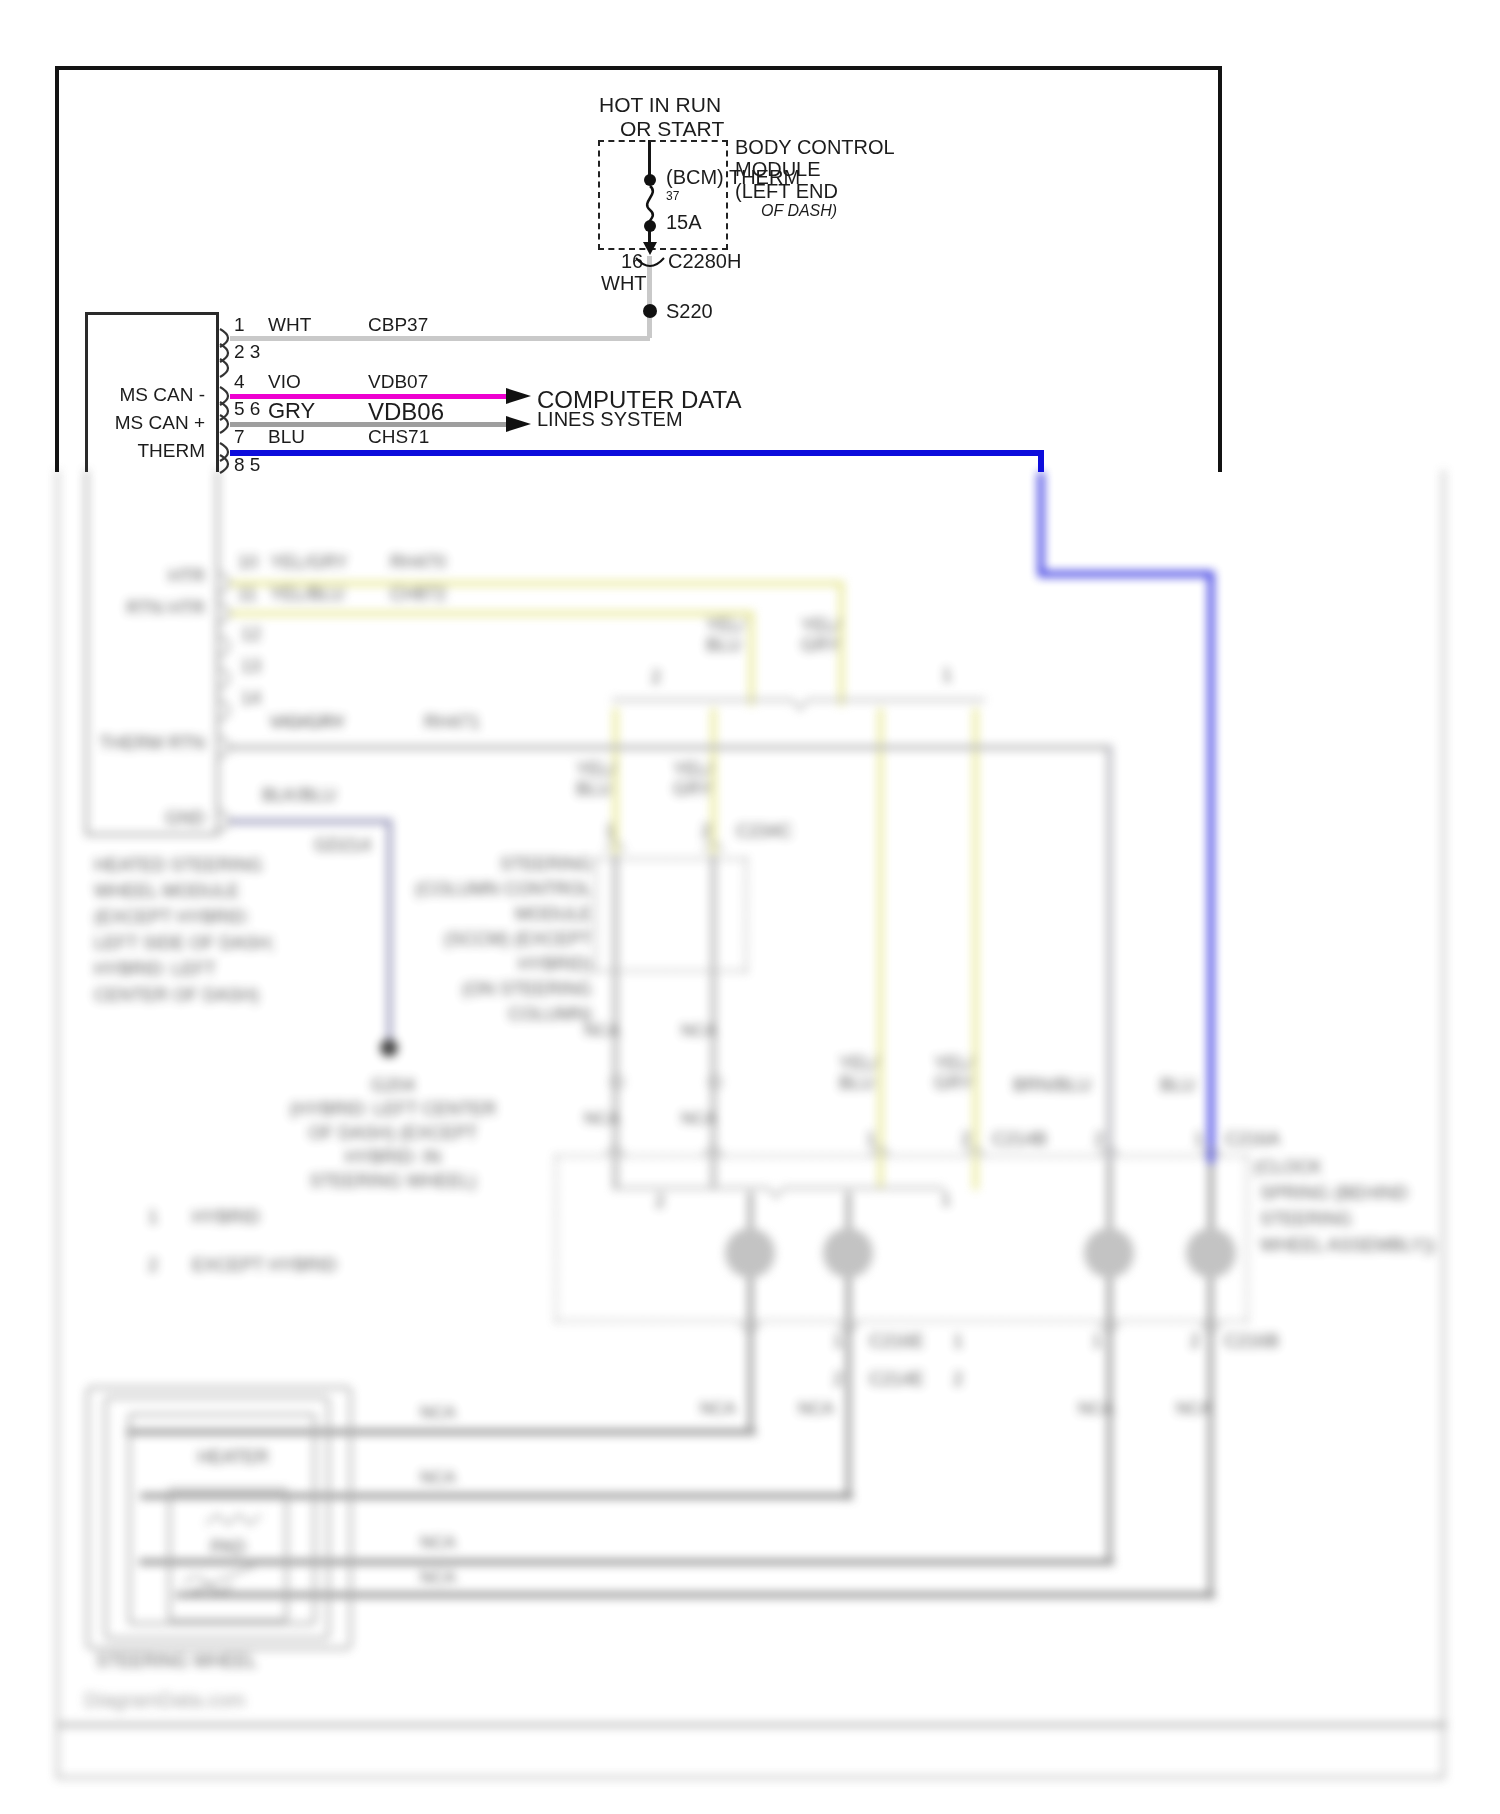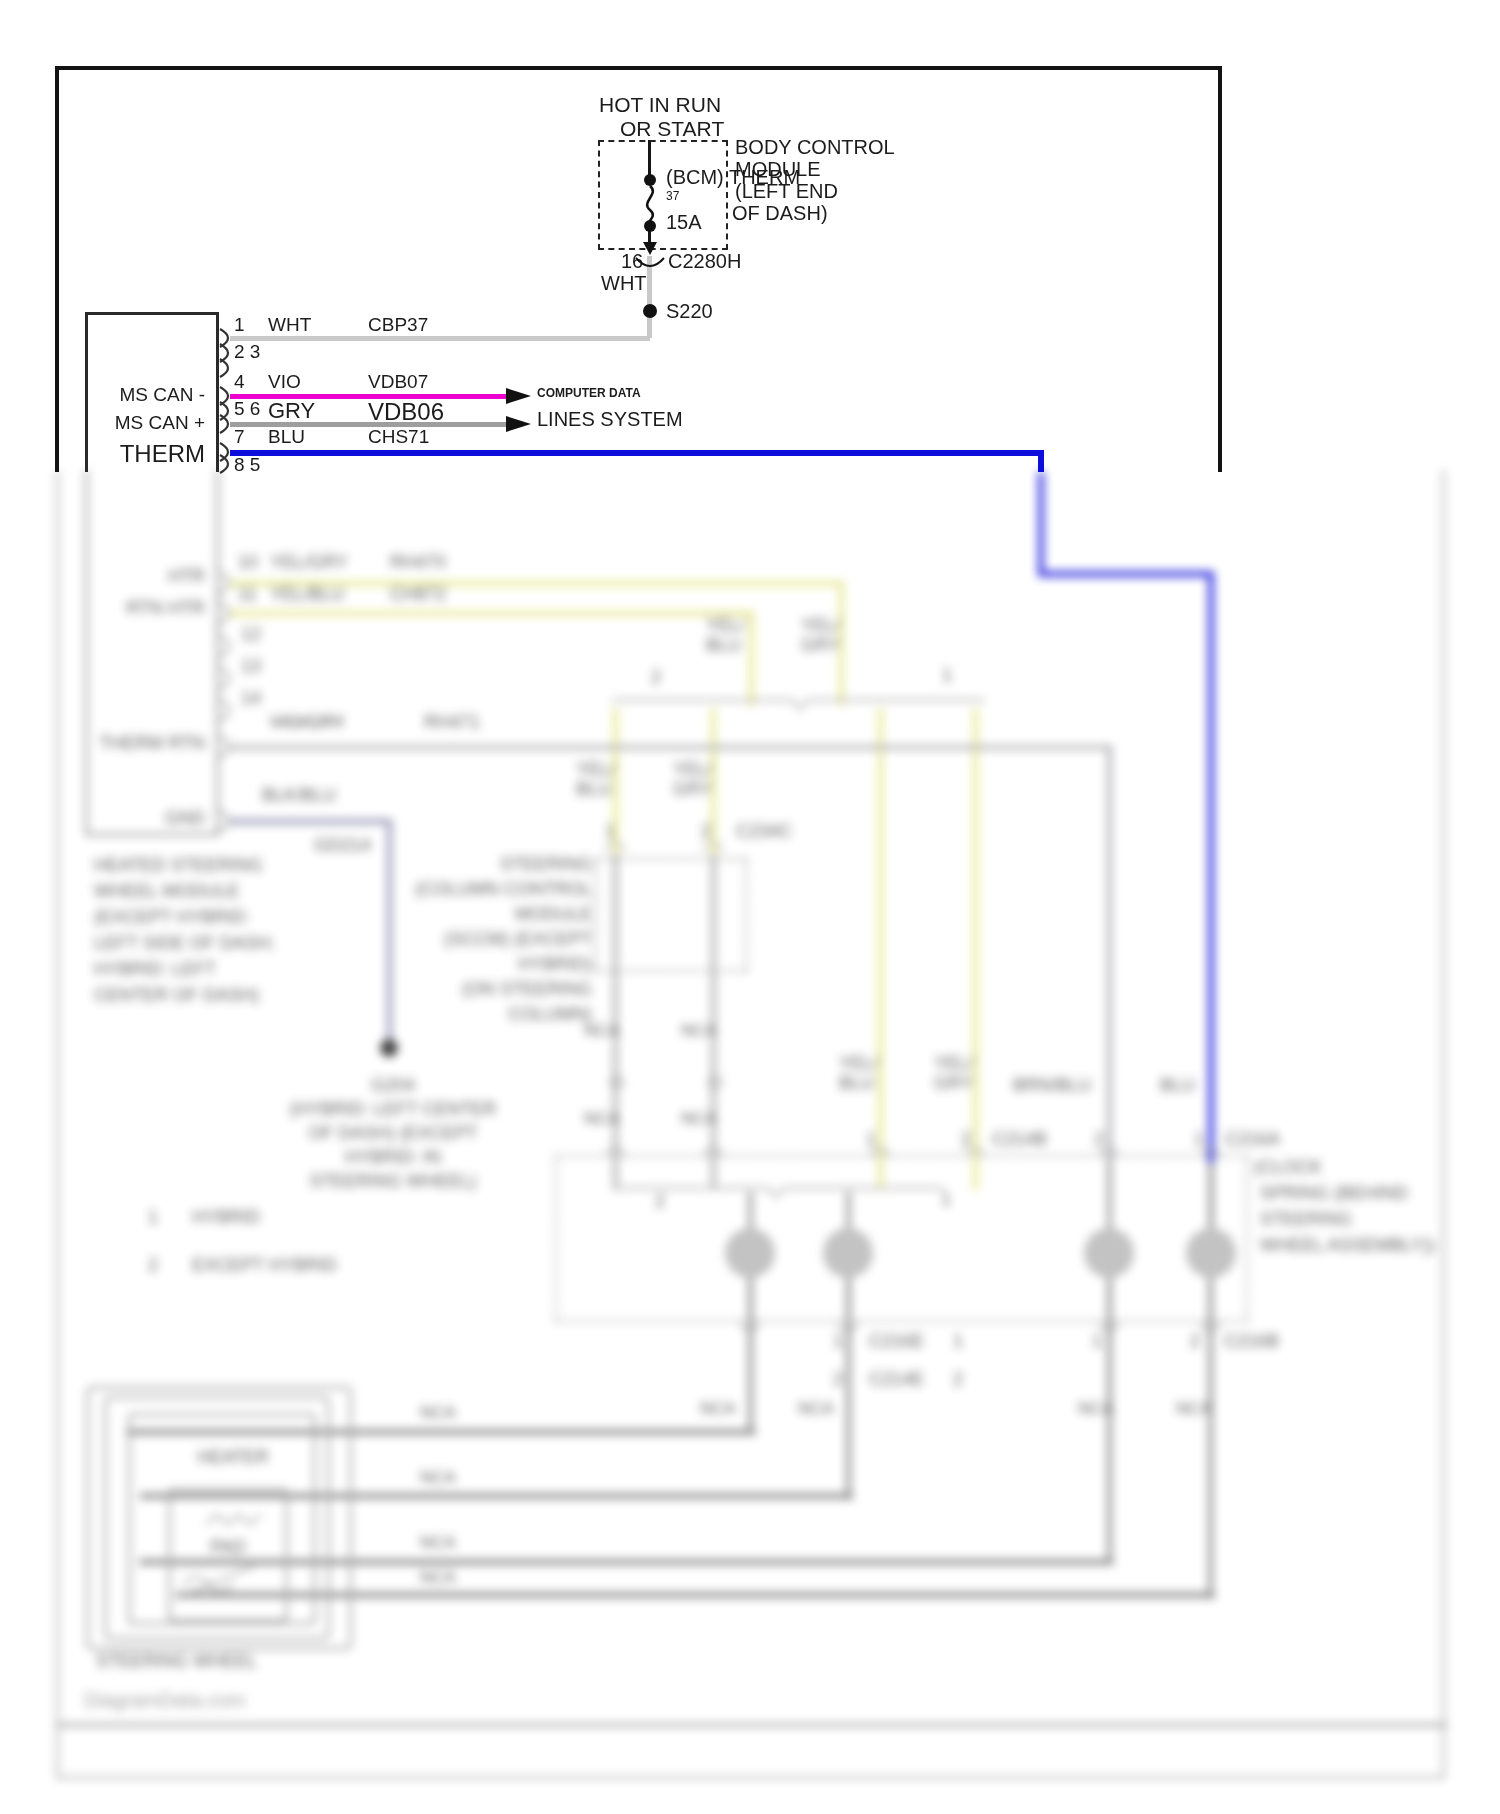--- a/index.html
+++ b/index.html
@@ -214,43 +214,43 @@
       <div class="wire" style="left: 1038px; top: 450px; width: 6px; height: 22px; background: rgb(13, 13, 220);"></div>
       <div class="box" style="left: 598px; top: 140px; width: 130px; height: 110px; border: 2px dashed rgb(34, 34, 34); border-radius: 0px;"></div>
       <span class="lbl" style="left: 599px; top: 94px; font-size: 21px;">HOT IN RUN</span>
       <span class="lbl" style="left: 620px; top: 118px; font-size: 21px;">OR START</span>
       <span class="lbl" style="left: 666px; top: 167px; font-size: 20px;">(BCM) THERM</span>
       <span class="lbl" style="left: 666px; top: 190px; font-size: 12px;">37</span>
       <span class="lbl" style="left: 666px; top: 212px; font-size: 20px;">15A</span>
       <span class="lbl" style="left: 735px; top: 137px; font-size: 20px;">BODY CONTROL</span>
       <span class="lbl" style="left: 735px; top: 159px; font-size: 20px;">MODULE</span>
       <span class="lbl" style="left: 735px; top: 181px; font-size: 20px;">(LEFT END</span>
-      <span class="lbl" style="left: 732px; top: 203px; font-size: 20px;">OF DASH)</span>
+      <span class="lbl" style="left: 761px; top: 203px; font-size: 16px; font-style: italic;">OF DASH)</span>
       <span class="lbl" style="left: 621px; top: 251px; font-size: 20px;">16</span>
       <span class="lbl" style="left: 668px; top: 251px; font-size: 20px;">C2280H</span>
       <span class="lbl" style="left: 601px; top: 273px; font-size: 20px;">WHT</span>
       <span class="lbl" style="left: 666px; top: 301px; font-size: 20px;">S220</span>
       <span class="lbl" style="left: 234px; top: 315px; font-size: 19px;">1</span>
       <span class="lbl" style="left: 268px; top: 315px; font-size: 19px;">WHT</span>
       <span class="lbl" style="left: 368px; top: 315px; font-size: 19px;">CBP37</span>
       <span class="lbl" style="left: 234px; top: 342px; font-size: 19px;">2 3</span>
       <span class="lbl" style="left: 234px; top: 372px; font-size: 19px;">4</span>
       <span class="lbl" style="left: 268px; top: 372px; font-size: 19px;">VIO</span>
       <span class="lbl" style="left: 368px; top: 372px; font-size: 19px;">VDB07</span>
       <span class="lbl" style="left: 234px; top: 399px; font-size: 19px;">5 6</span>
       <span class="lbl" style="left: 268px; top: 399px; font-size: 22px;">GRY</span>
       <span class="lbl" style="left: 368px; top: 399px; font-size: 24px;">VDB06</span>
       <span class="lbl" style="left: 234px; top: 427px; font-size: 19px;">7</span>
       <span class="lbl" style="left: 268px; top: 427px; font-size: 19px;">BLU</span>
       <span class="lbl" style="left: 368px; top: 427px; font-size: 19px;">CHS71</span>
       <span class="lbl" style="left: 234px; top: 455px; font-size: 19px;">8 5</span>
       <span class="lbl" style="left: 205px; top: 385px; font-size: 19px; transform: translateX(-100%);">MS CAN -</span>
       <span class="lbl" style="left: 205px; top: 413px; font-size: 19px; transform: translateX(-100%);">MS CAN +</span>
-      <span class="lbl" style="left: 205px; top: 441px; font-size: 24px; transform: translateX(-100%);">THERM</span>
-      <span class="lbl" style="left: 537px; top: 387px; font-size: 12px; font-weight: bold;">COMPUTER DATA</span>
+      <span class="lbl" style="left: 205px; top: 441px; font-size: 19px; transform: translateX(-100%);">THERM</span>
+      <span class="lbl" style="left: 537px; top: 387px; font-size: 24px;">COMPUTER DATA</span>
       <span class="lbl" style="left: 537px; top: 409px; font-size: 20px;">LINES SYSTEM</span>
       <svg id="svg-sharp" width="1500" height="1814">
         <circle cx="650" cy="180" r="6" fill="#111"></circle>
         <circle cx="650" cy="226" r="6" fill="#111"></circle>
         <circle cx="650" cy="311" r="7" fill="#111"></circle>
         <path d="M650,186 C660,194 640,202 650,210 C660,218 640,224 650,230" fill="none" stroke="#111" stroke-width="2.5"></path>
         <path d="M643,242 L657,242 L650,255 Z" fill="#111"></path>
         <path d="M636,258 Q650,274 664,258" fill="none" stroke="#111" stroke-width="2"></path>
         <path d="M506,388 L506,404 L531,396 Z" fill="#111"></path>
         <path d="M506,416 L506,432 L531,424 Z" fill="#111"></path>

